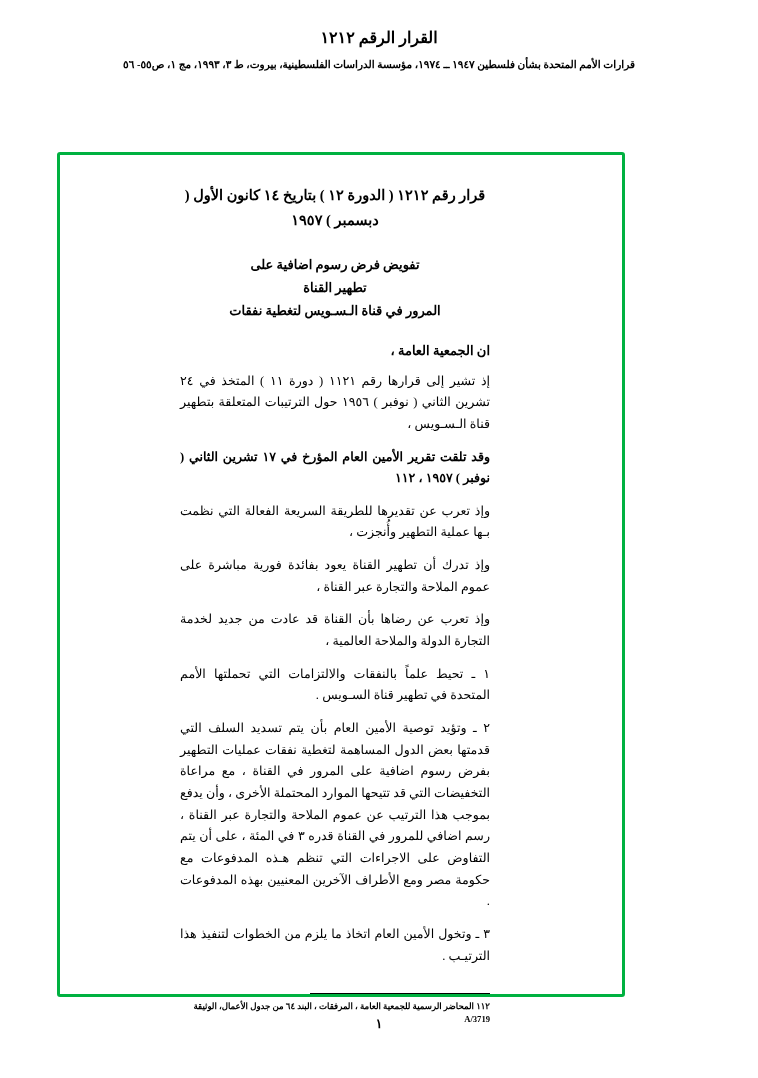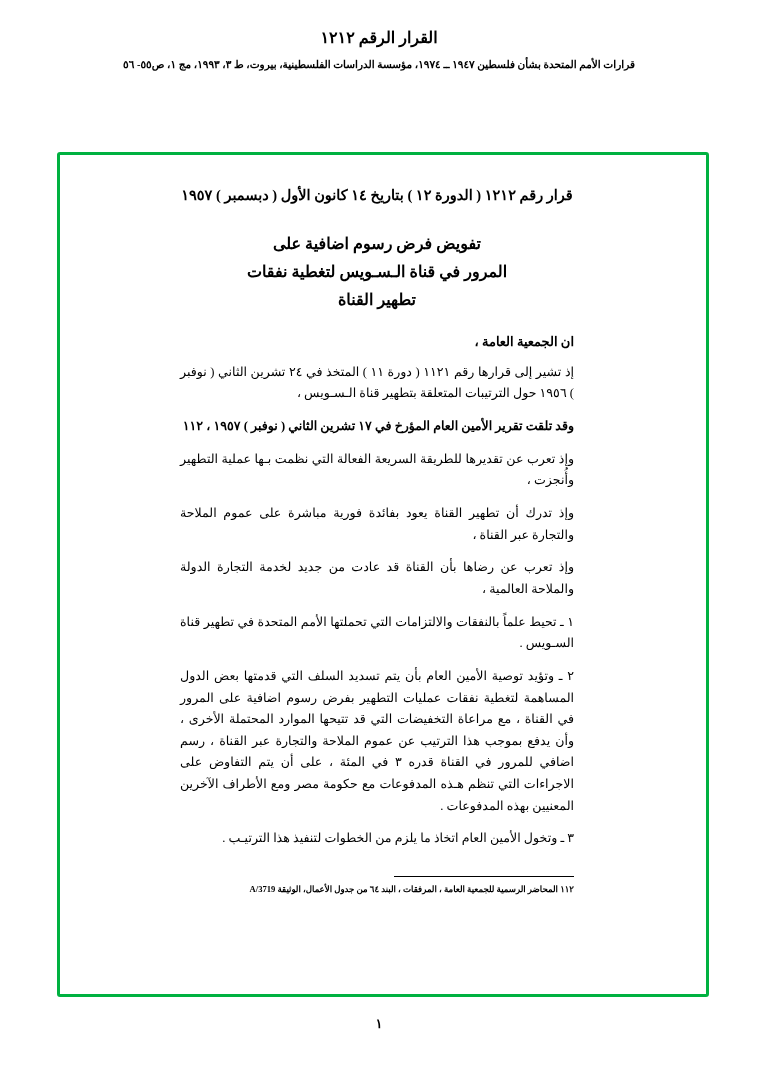--- a/index.html
+++ b/index.html
@@ -36,21 +36,21 @@
     font-size: 10.5px;
     font-weight: bold;
     margin-top: 9px;
     line-height: 1.4;
   }
   
   .frame {
     position: absolute;
     left: 57px;
     top: 152px;
-    width: 652px;
+    width: 568px;
     height: 845px;
     border: 3px solid #00b140;
     border-radius: 3px;
     box-sizing: border-box;
     background: #ffffff;
   }
   .frame-inner {
     position: absolute;
     left: 0;
     top: 0;
@@ -62,21 +62,21 @@
   
   .res-head {
     text-align: center;
     font-size: 14.5px;
     font-weight: bold;
     line-height: 1.7;
     margin-bottom: 22px;
   }
   .res-subject {
     text-align: center;
-    font-size: 16px;
+    font-size: 13px;
     font-weight: bold;
     line-height: 1.75;
     margin-bottom: 20px;
   }
   .assembly {
     font-size: 13px;
     font-weight: bold;
     text-align: right;
     margin-bottom: 12px;
   }
@@ -124,22 +124,22 @@
     <div class="doc-source">قرارات الأمم المتحدة بشأن فلسطين ١٩٤٧ ــ ١٩٧٤، مؤسسة الدراسات الفلسطينية، بيروت، ط ٣، ١٩٩٣، مج ١،  ص٥٥- ٥٦</div>
   </div>
 
   <div class="frame">
     <div class="frame-inner">
 
       <div class="res-head">قرار رقم ١٢١٢ ( الدورة ١٢ ) بتاريخ ١٤ كانون الأول ( دبسمبر ) ١٩٥٧</div>
 
       <div class="res-subject">
         <div>تفويض فرض رسوم اضافية على</div>
+        <div>تطهير القناة</div>
         <div>المرور في قناة الـسـويس لتغطية نفقات</div>
-        <div>تطهير القناة</div>
       </div>
 
       <div class="assembly">ان الجمعية العامة ،</div>
 
       <p class="para">إذ تشير إلى قرارها رقم ١١٢١ ( دورة ١١ ) المتخذ في ٢٤ تشرين الثاني ( نوفبر ) ١٩٥٦ حول الترتيبات المتعلقة بتطهير قناة الـسـويس ،</p>
       <p class="para b">وقد تلقت تقرير الأمين العام المؤرخ في ١٧ تشرين الثاني ( نوفبر ) ١٩٥٧ ، ١١٢</p>
       <p class="para">وإذ تعرب عن تقديرها للطريقة السريعة الفعالة التي نظمت بـها عملية التطهير وأُنجزت ،</p>
       <p class="para">وإذ تدرك أن تطهير القناة يعود بفائدة فورية مباشرة على عموم الملاحة والتجارة عبر القناة ،</p>
       <p class="para">وإذ تعرب عن رضاها بأن القناة قد عادت من جديد لخدمة التجارة الدولة والملاحة العالمية ،</p>
       <p class="para">١ ـ تحيط علماً بالنفقات والالتزامات التي تحملتها الأمم المتحدة في تطهير قناة السـويس .</p>

